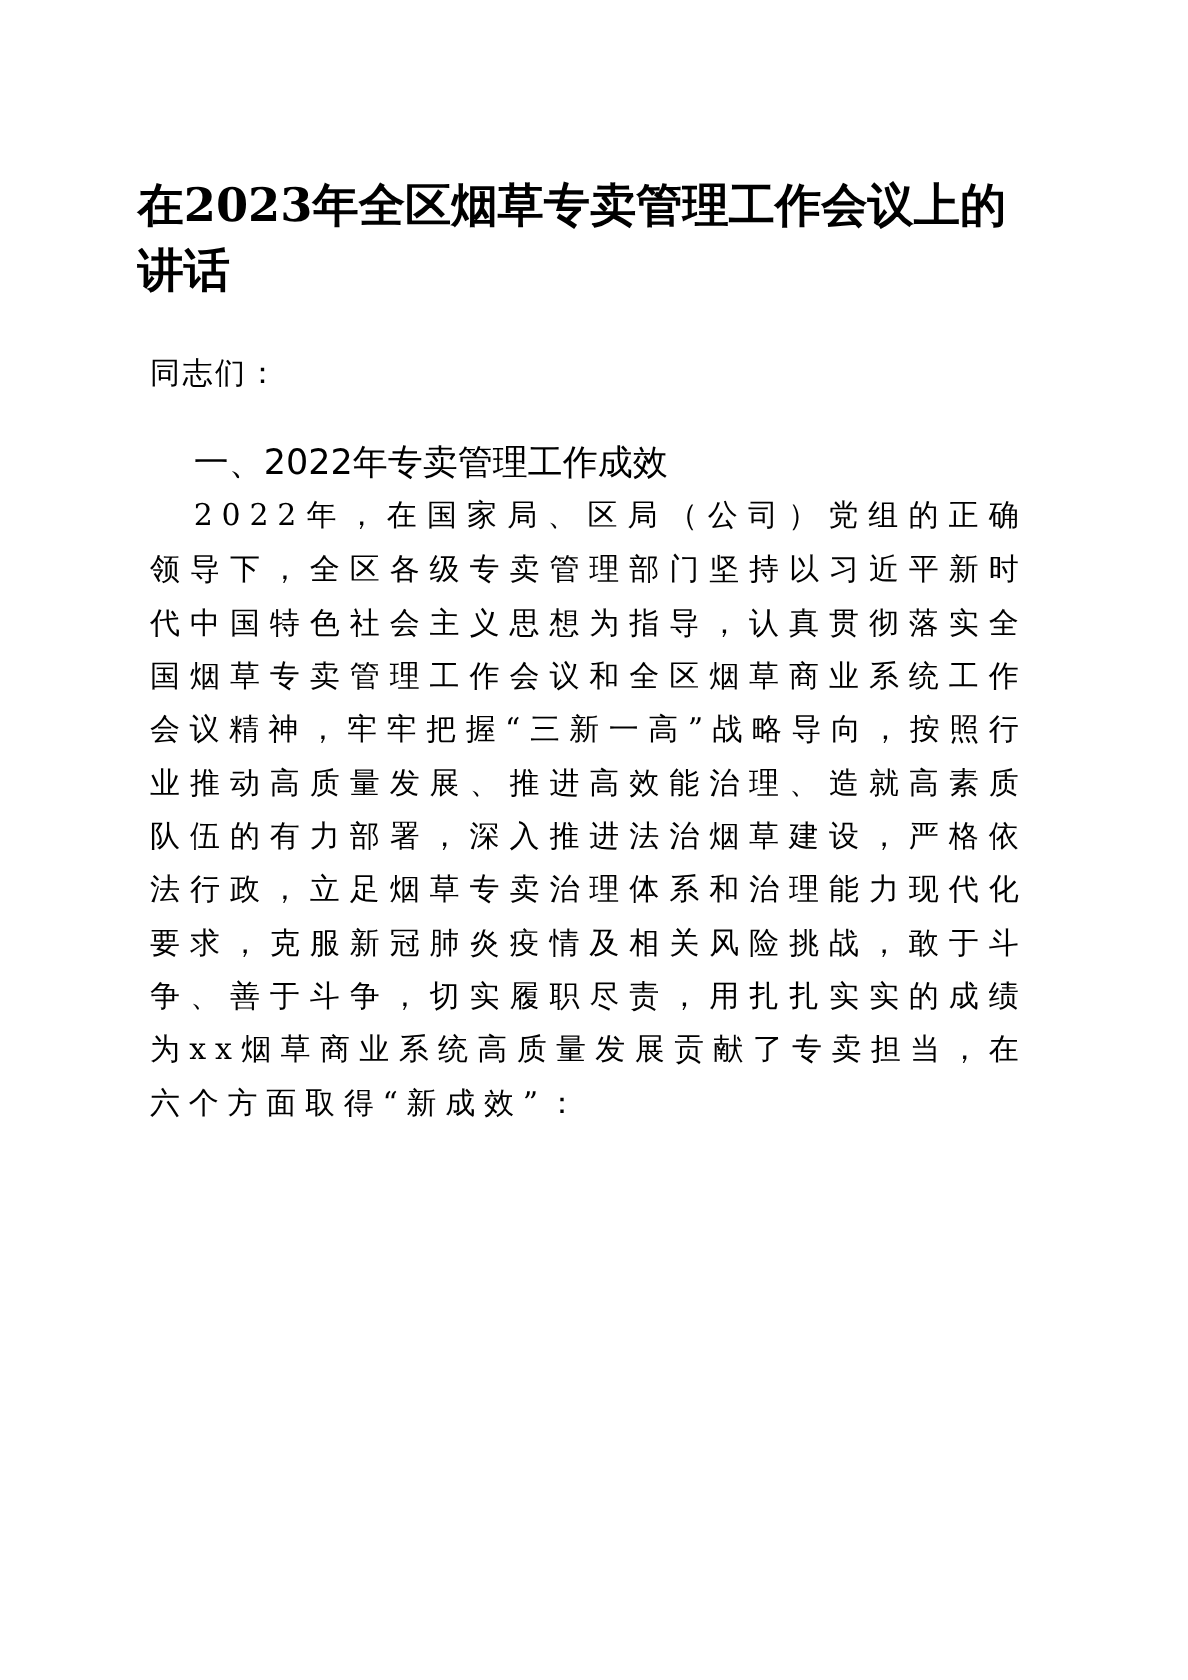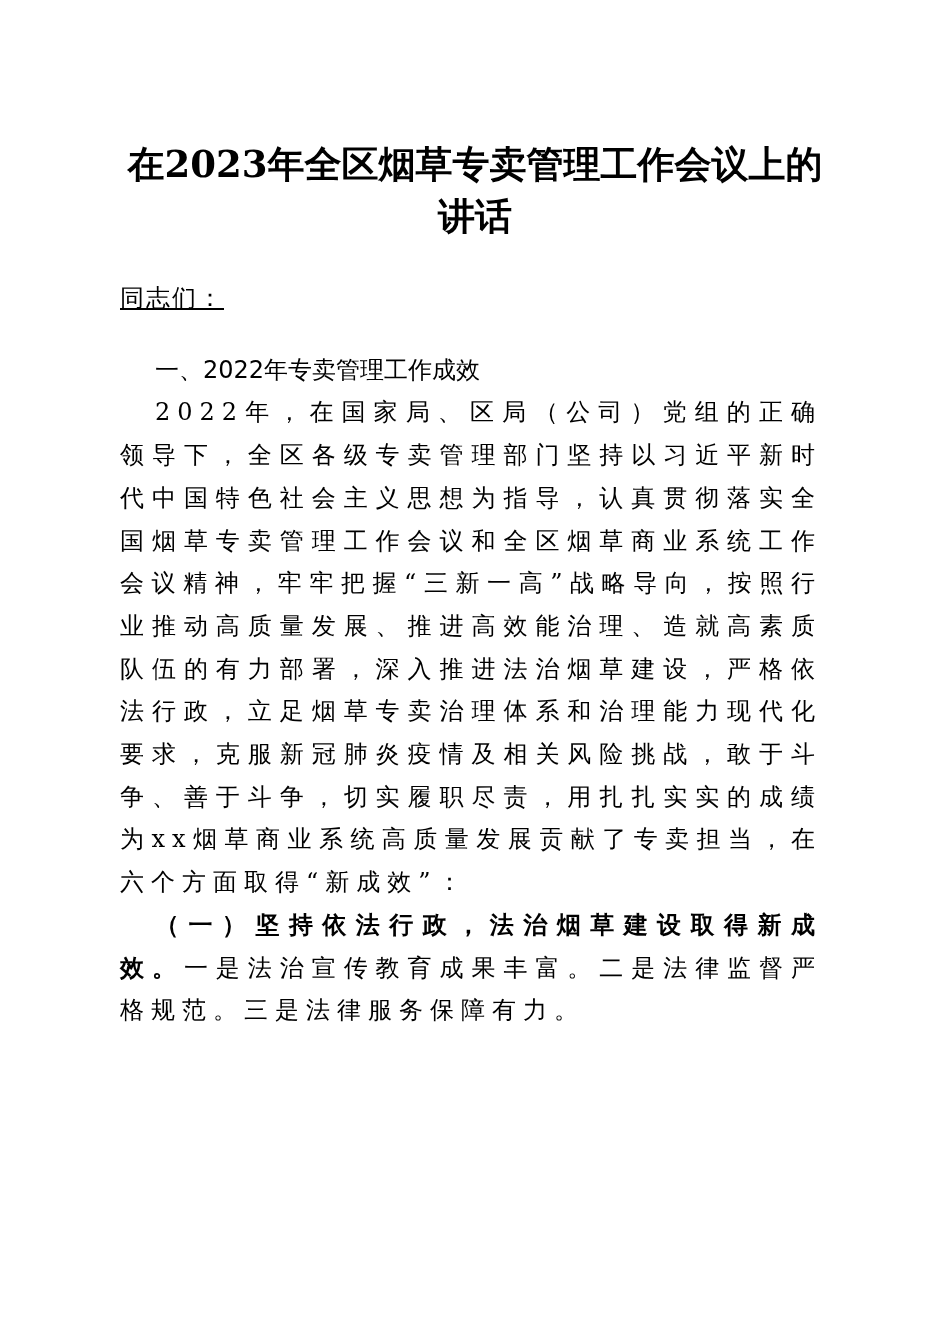--- a/index.html
+++ b/index.html
@@ -20,21 +20,21 @@
       top: 0;
       width: 950px;
       height: 1344px;
       background: #ffffff;
     }
     .title {
       position: absolute;
       left: 110px;
       top: 138px;
       width: 730px;
-      text-align: center;
+      text-align: left;
       font-family: "DejaVu Serif", "Liberation Serif", serif;
       font-weight: bold;
       font-size: 37px;
       line-height: 52px;
       letter-spacing: 0px;
       margin: 0;
     }
     .body {
       position: absolute;
       left: 120px;
@@ -49,25 +49,24 @@
       margin: 0;
       padding: 0;
       letter-spacing: 7px;
     }
     .body p.indent {
       text-indent: 35px;
     }
     .body p.greeting {
       letter-spacing: 2px;
       margin-bottom: 16px;
-      text-decoration: underline;
     }
     .body p.heading {
       font-family: "DejaVu Sans", "Liberation Sans", sans-serif;
-      font-size: 24px;
+      font-size: 28px;
       letter-spacing: 0px;
       text-indent: 35px;
       margin-top: 29px;
     }
     .body .bold-lead {
       font-weight: bold;
     }
   </style>
 </head>
 <body>
@@ -76,15 +75,14 @@
   <h1 class="title">在2023年全区烟草专卖管理工作会议上的讲话</h1>
 
   <div class="body">
     <p class="greeting">同志们：</p>
 
 
     <p class="heading">一、2022年专卖管理工作成效</p>
 
     <p class="indent">2022年，在国家局、区局（公司）党组的正确领导下，全区各级专卖管理部门坚持以习近平新时代中国特色社会主义思想为指导，认真贯彻落实全国烟草专卖管理工作会议和全区烟草商业系统工作会议精神，牢牢把握“三新一高”战略导向，按照行业推动高质量发展、推进高效能治理、造就高素质队伍的有力部署，深入推进法治烟草建设，严格依法行政，立足烟草专卖治理体系和治理能力现代化要求，克服新冠肺炎疫情及相关风险挑战，敢于斗争、善于斗争，切实履职尽责，用扎扎实实的成绩为xx烟草商业系统高质量发展贡献了专卖担当，在六个方面取得“新成效”：</p>
 
-    <p class="indent"><span class="bold-lead">（一）坚持依法行政，法治烟草建设取得新成效。</span><span>一是法治宣传教育成果丰富。二是法律监督严格规范。三是法律服务保障有力。</span></p>
   </div>
 </div>
 
 </body></html>

